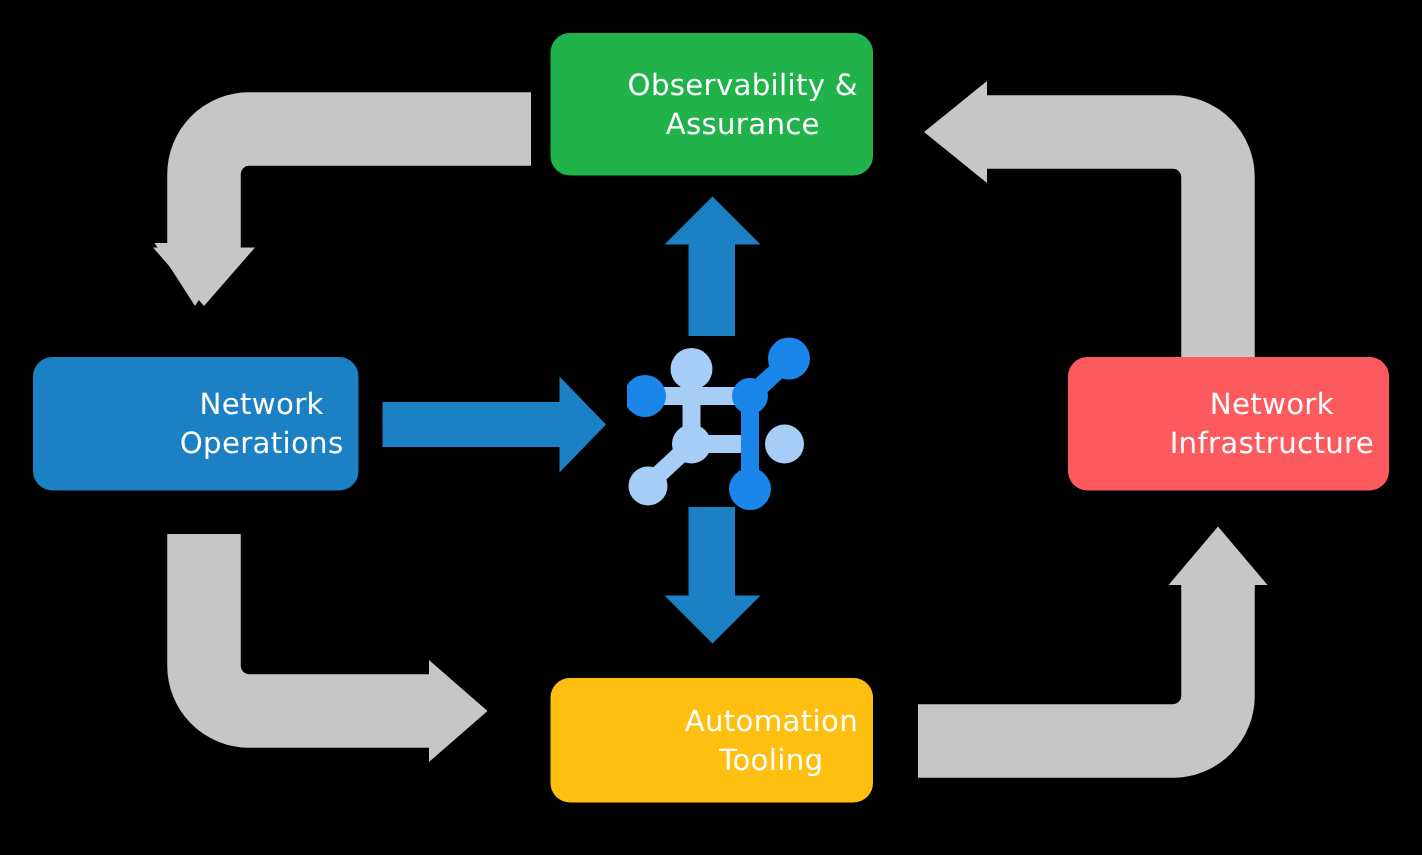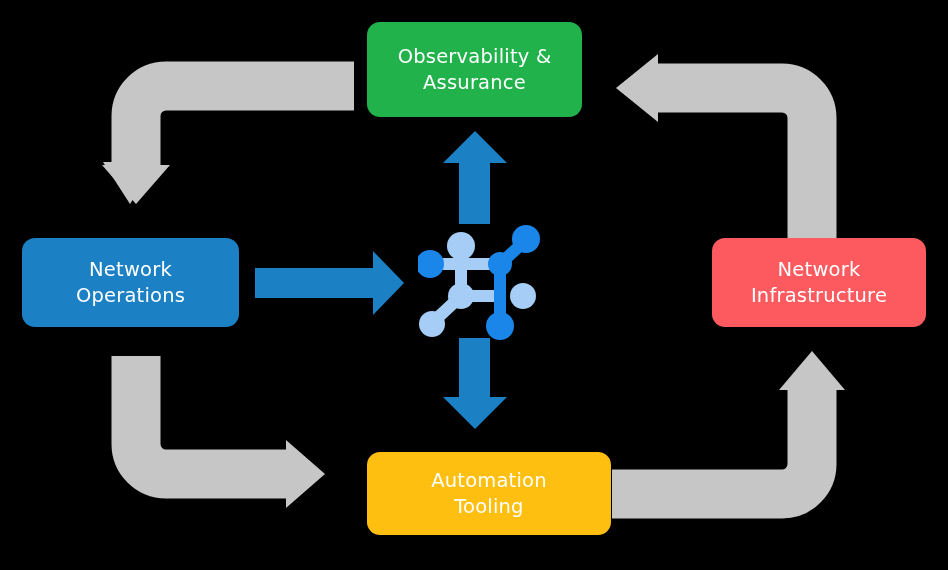--- a/index.html
+++ b/index.html
@@ -23,21 +23,21 @@
     position: absolute;
     left: 0;
     top: 0;
     width: 948px;
     height: 570px;
   }
   .node-box {
     position: absolute;
     display: flex;
     align-items: center;
-    justify-content: center;
+    justify-content: flex-end;
     text-align: center;
     border-radius: 13px;
     color: #ffffff;
     font-size: 19.5px;
     line-height: 1.33;
     letter-spacing: 0.2px;
     font-weight: 400;
     padding: 4px 10px;
     z-index: 5;
   }
@@ -48,21 +48,21 @@
   #box-observability {
     left: 367px; top: 22px; width: 215px; height: 95px;
   }
   #box-operations {
     left: 22px; top: 238px; width: 217px; height: 89px;
   }
   #box-infrastructure {
     left: 712px; top: 238px; width: 214px; height: 89px;
   }
   #box-automation {
-    left: 367px; top: 452px; width: 244px; height: 83px;
+    left: 367px; top: 452px; width: 215px; height: 83px;
   }
   #center-icon {
     position: absolute;
     left: 418px;
     top: 218px;
     width: 122px;
     height: 122px;
     z-index: 6;
   }
 </style>

